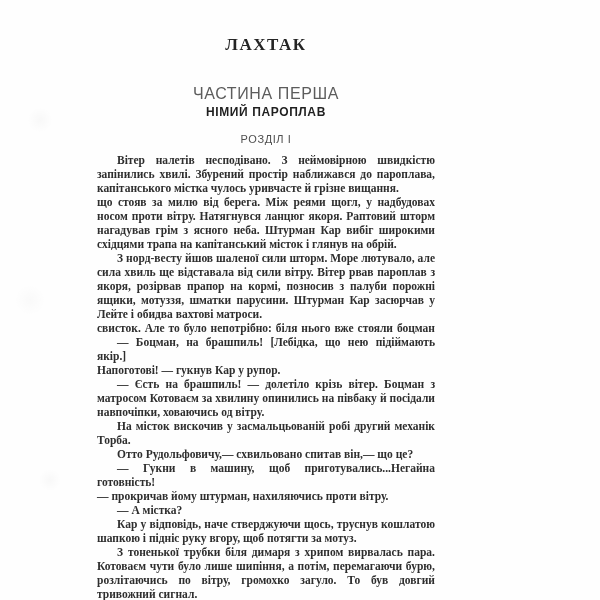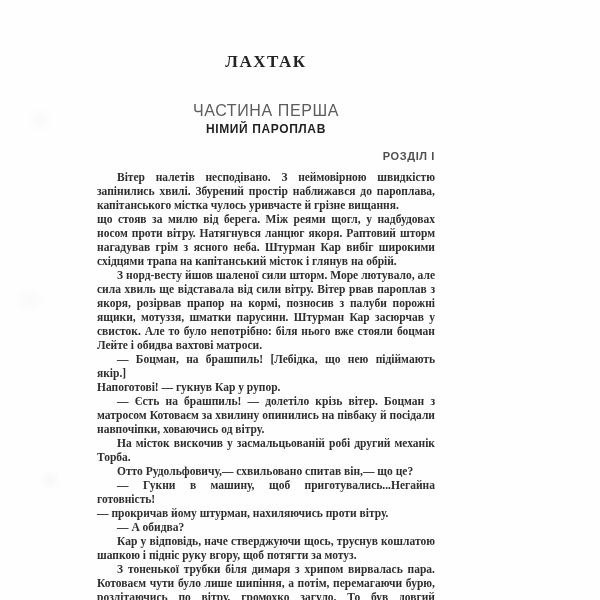--- a/index.html
+++ b/index.html
@@ -7,21 +7,21 @@
     width: 600px; height: 600px;
     background: #fefefe;
     font-family: "Liberation Serif", serif;
     overflow: hidden;
     position: relative;
   }
   
   .page {
     width: 532px; height: 600px;
     box-sizing: border-box;
-    padding: 17px 97px;
+    padding: 0 97px;
     background-image:
       radial-gradient(circle 18px at 40px 120px, rgba(0,0,0,0.025), rgba(0,0,0,0) 70%),
       radial-gradient(circle 22px at 30px 300px, rgba(0,0,0,0.02), rgba(0,0,0,0) 70%),
       radial-gradient(circle 16px at 50px 480px, rgba(0,0,0,0.025), rgba(0,0,0,0) 70%),
       radial-gradient(circle 20px at 560px 110px, rgba(0,0,0,0.03), rgba(0,0,0,0) 70%),
       radial-gradient(circle 15px at 572px 260px, rgba(0,0,0,0.02), rgba(0,0,0,0) 70%),
       radial-gradient(circle 20px at 555px 430px, rgba(0,0,0,0.025), rgba(0,0,0,0) 70%),
       radial-gradient(circle 24px at 565px 560px, rgba(0,0,0,0.02), rgba(0,0,0,0) 70%);
   }
   .book-title {
@@ -43,26 +43,25 @@
   .part-title {
     margin-top: 2px;
     text-align: center;
     font-family: "Liberation Sans", sans-serif;
     font-size: 12px; font-weight: bold;
     letter-spacing: 0.6px;
     color: #1f1f1f;
   }
   .chapter-label {
     margin-top: 14px;
-    text-align: right;
+    text-align: center;
     font-family: "Liberation Sans", sans-serif;
     font-size: 11px;
     letter-spacing: 0.6px;
     color: #4f4f4f;
-    font-weight: bold;
   }
   .body-text {
     margin-top: 8px;
     color: #2e2e2e;
     font-size: 11.5px;
     line-height: 14px;
   }
   .para { margin: 0; font-weight: bold; }
   .line {
     display: block;
@@ -91,22 +90,22 @@
       <p class="para">
         <span class="line">носом проти вітру. Натягнувся ланцюг якоря. Раптовий шторм</span>
         <span class="line">нагадував грім з ясного неба. Штурман Кар вибіг широкими</span>
         <span class="line last">східцями трапа на капітанський місток і глянув на обрій.</span>
       </p>
       <p class="para">
         <span class="line first">З норд-весту йшов шаленої сили шторм. Море лютувало, але</span>
         <span class="line">сила хвиль ще відставала від сили вітру. Вітер рвав пароплав з</span>
         <span class="line">якоря, розірвав прапор на кормі, позносив з палуби порожні</span>
         <span class="line">ящики, мотуззя, шматки парусини. Штурман Кар засюрчав у</span>
+        <span class="line last">Лейте і обидва вахтові матроси.</span>
         <span class="line">свисток. Але то було непотрібно: біля нього вже стояли боцман</span>
-        <span class="line last">Лейте і обидва вахтові матроси.</span>
       </p>
       <p class="para">
         <span class="line first">— Боцман, на брашпиль! [Лебідка, що нею підіймають якір.]</span>
         <span class="line last">Напоготові! — гукнув Кар у рупор.</span>
       </p>
       <p class="para">
         <span class="line first">— Єсть на брашпиль! — долетіло крізь вітер. Боцман з</span>
         <span class="line">матросом Котоваєм за хвилину опинились на півбаку й посідали</span>
         <span class="line last">навпочіпки, ховаючись од вітру.</span>
       </p>
@@ -115,21 +114,21 @@
         <span class="line last">Торба.</span>
       </p>
       <p class="para">
         <span class="line first last">Отто Рудольфовичу,— схвильовано спитав він,— що це?</span>
       </p>
       <p class="para">
         <span class="line first">— Гукни в машину, щоб приготувались...Негайна готовність!</span>
         <span class="line last">— прокричав йому штурман, нахиляючись проти вітру.</span>
       </p>
       <p class="para">
-        <span class="line first last">— А обидва?</span>
+        <span class="line first last">— А містка?</span>
       </p>
       <p class="para">
         <span class="line first">Кар у відповідь, наче стверджуючи щось, труснув кошлатою</span>
         <span class="line last">шапкою і підніс руку вгору, щоб потягти за мотуз.</span>
       </p>
       <p class="para">
         <span class="line first">З тоненької трубки біля димаря з хрипом вирвалась пара.</span>
         <span class="line">Котоваєм чути було лише шипіння, а потім, перемагаючи бурю,</span>
         <span class="line">розлітаючись по вітру, громохко загуло. То був довгий</span>
         <span class="line last">тривожний сигнал.</span>

